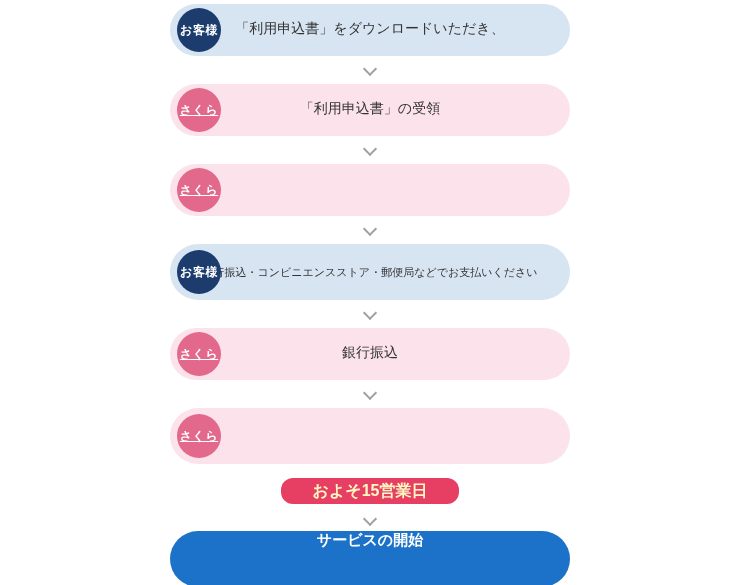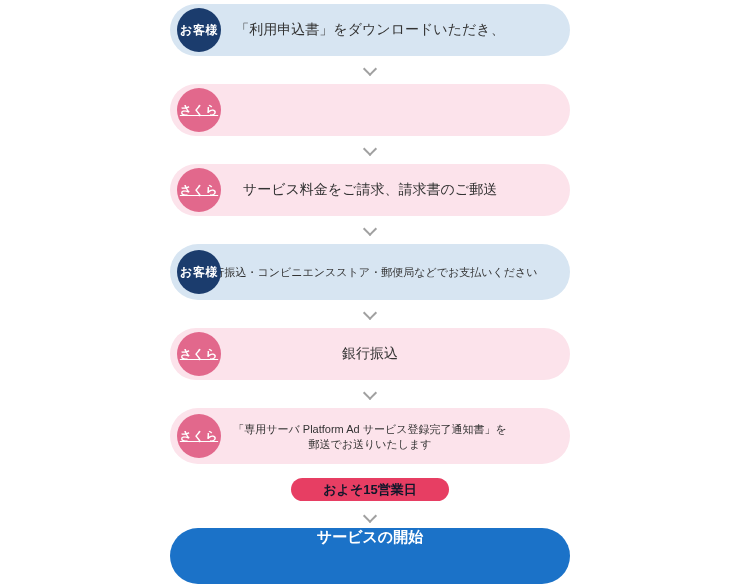--- a/index.html
+++ b/index.html
@@ -38,43 +38,43 @@
     border-radius: 50%;
     display: flex; align-items: center; justify-content: center;
     color: #ffffff;
     font-size: 12px;
     font-weight: bold;
     letter-spacing: 0.5px;
   }
   .circle.navy { background: var(--customer-badge-bg, #1b3c6d); }
   .circle.pink { background: var(--sakura-badge-bg, #e2688c); text-decoration: underline; }
   .content { width: 100%; text-align: center; padding: 0 14px; }
-  .title { font-size: 14px; line-height: 1.55; }
+  .title { font-size: 14px; line-height: 1.55; font-family: Liberation Mono, monospace; }
   .note  { font-size: 11px; line-height: 1.4; margin-top: 2px; }
   .arrow {
     width: 12px; height: 12px;
     margin: 8px auto;
     position: relative;
     flex: 0 0 auto;
   }
   .arrow.small { margin: 5px auto; }
   .arrow::after {
     content: "";
     position: absolute;
     left: 1px; top: 0;
     width: 8px; height: 8px;
     border-right: 2px solid var(--arrow, #a0a0a0);
     border-bottom: 2px solid var(--arrow, #a0a0a0);
     transform: rotate(45deg);
   }
   .duration {
     margin: 14px auto 5px;
     background: var(--duration-badge-bg, #e73e63);
-    color: #0f172a;
-    font-size: 13px;
+    color: #fef9c3;
+    font-size: 16px;
     font-weight: bold;
     line-height: 1;
     padding: 5px 32px;
     border-radius: 12px;
   }
   .final {
     width: 400px; height: 56px;
     border-radius: 28px;
     background: var(--final-step-bg, #1b72c8);
     color: #ffffff;
@@ -98,33 +98,33 @@
       </div>
     </div>
   </section>
 
   <div class="arrow"></div>
 
   <section class="row sakura">
     <span class="circle pink">
       <span>さくら</span>
     </span>
+    <div class="content">
+      <div class="title">
+        <span>「利用申込書」の受領</span>
+      </div>
+    </div>
   </section>
 
   <div class="arrow"></div>
 
   <section class="row sakura">
     <span class="circle pink">
       <span>さくら</span>
     </span>
-    <div class="content">
-      <div class="title">
-        <span>サービス料金をご請求、請求書のご郵送</span>
-      </div>
-    </div>
   </section>
 
   <div class="arrow"></div>
 
   <section class="row customer tall">
     <span class="circle navy">
       <span>お客様</span>
     </span>
     <div class="content">
       <div class="note">
@@ -146,24 +146,20 @@
     </div>
   </section>
 
   <div class="arrow"></div>
 
   <section class="row sakura tall">
     <span class="circle pink">
       <span>さくら</span>
     </span>
     <div class="content">
-      <div class="note">
-        <span>「専用サーバ Platform Ad サービス登録完了通知書」を</span><br>
-        <span>郵送でお送りいたします</span>
-      </div>
     </div>
   </section>
 
   <div class="duration">およそ15営業日</div>
 
   <div class="arrow small"></div>
 
   <section class="final">
     <span>サービスの開始</span>
   </section>

